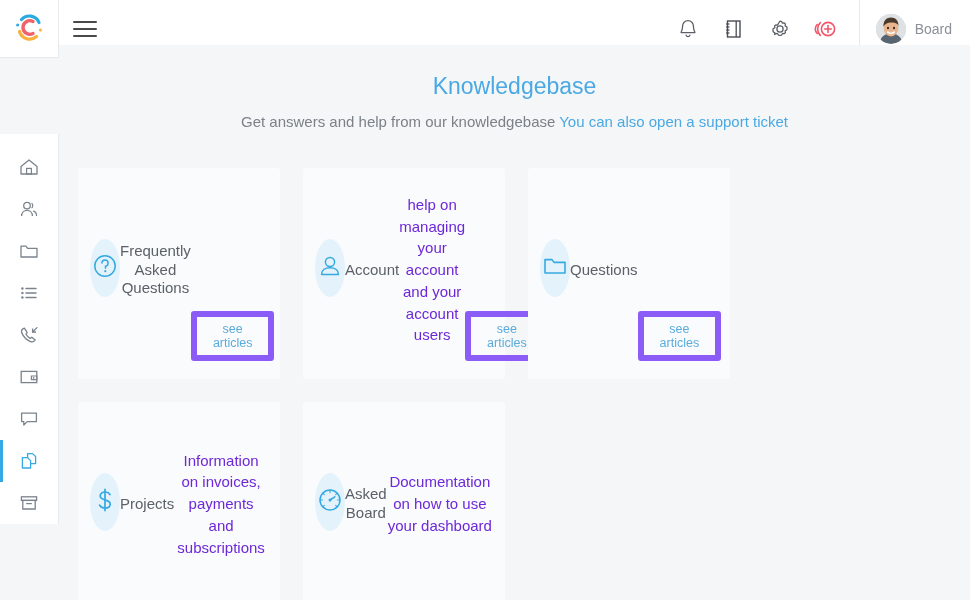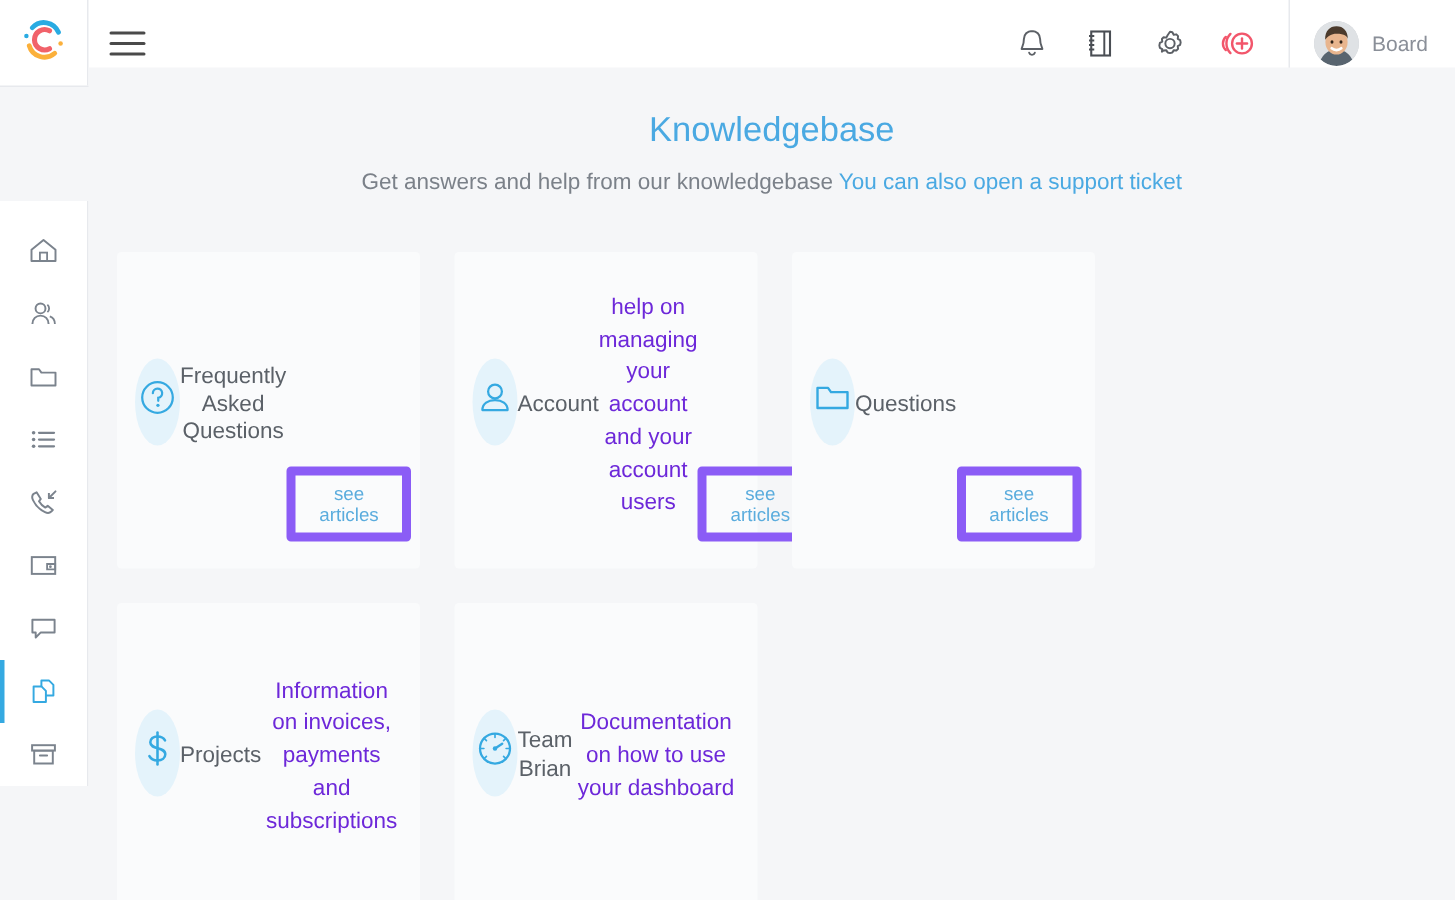--- a/index.html
+++ b/index.html
@@ -397,21 +397,21 @@
                   <line x1="7.8" y1="8.2" x2="9.3" y2="9.7"></line>
                   <line x1="5.4" y1="15" x2="7.6" y2="15"></line>
                   <line x1="7.8" y1="21.8" x2="9.3" y2="20.3"></line>
                   <line x1="22.2" y1="21.8" x2="20.7" y2="20.3"></line>
                 </g>
                 <line x1="15" y1="15" x2="19.8" y2="11.8" stroke="#35a9e1" stroke-width="1.6" stroke-linecap="round"></line>
                 <circle cx="15" cy="15" r="1.5" fill="#35a9e1"></circle>
               </svg>
             </span>
           </div>
-          <div class="card-title">Team Brian</div>
+          <div class="card-title">Asked Board</div>
           <div class="card-desc">Documentation on how to use your dashboard</div>
 
         </div>
 
       </div>
     </div>
 
   </div>
 </div>
 

